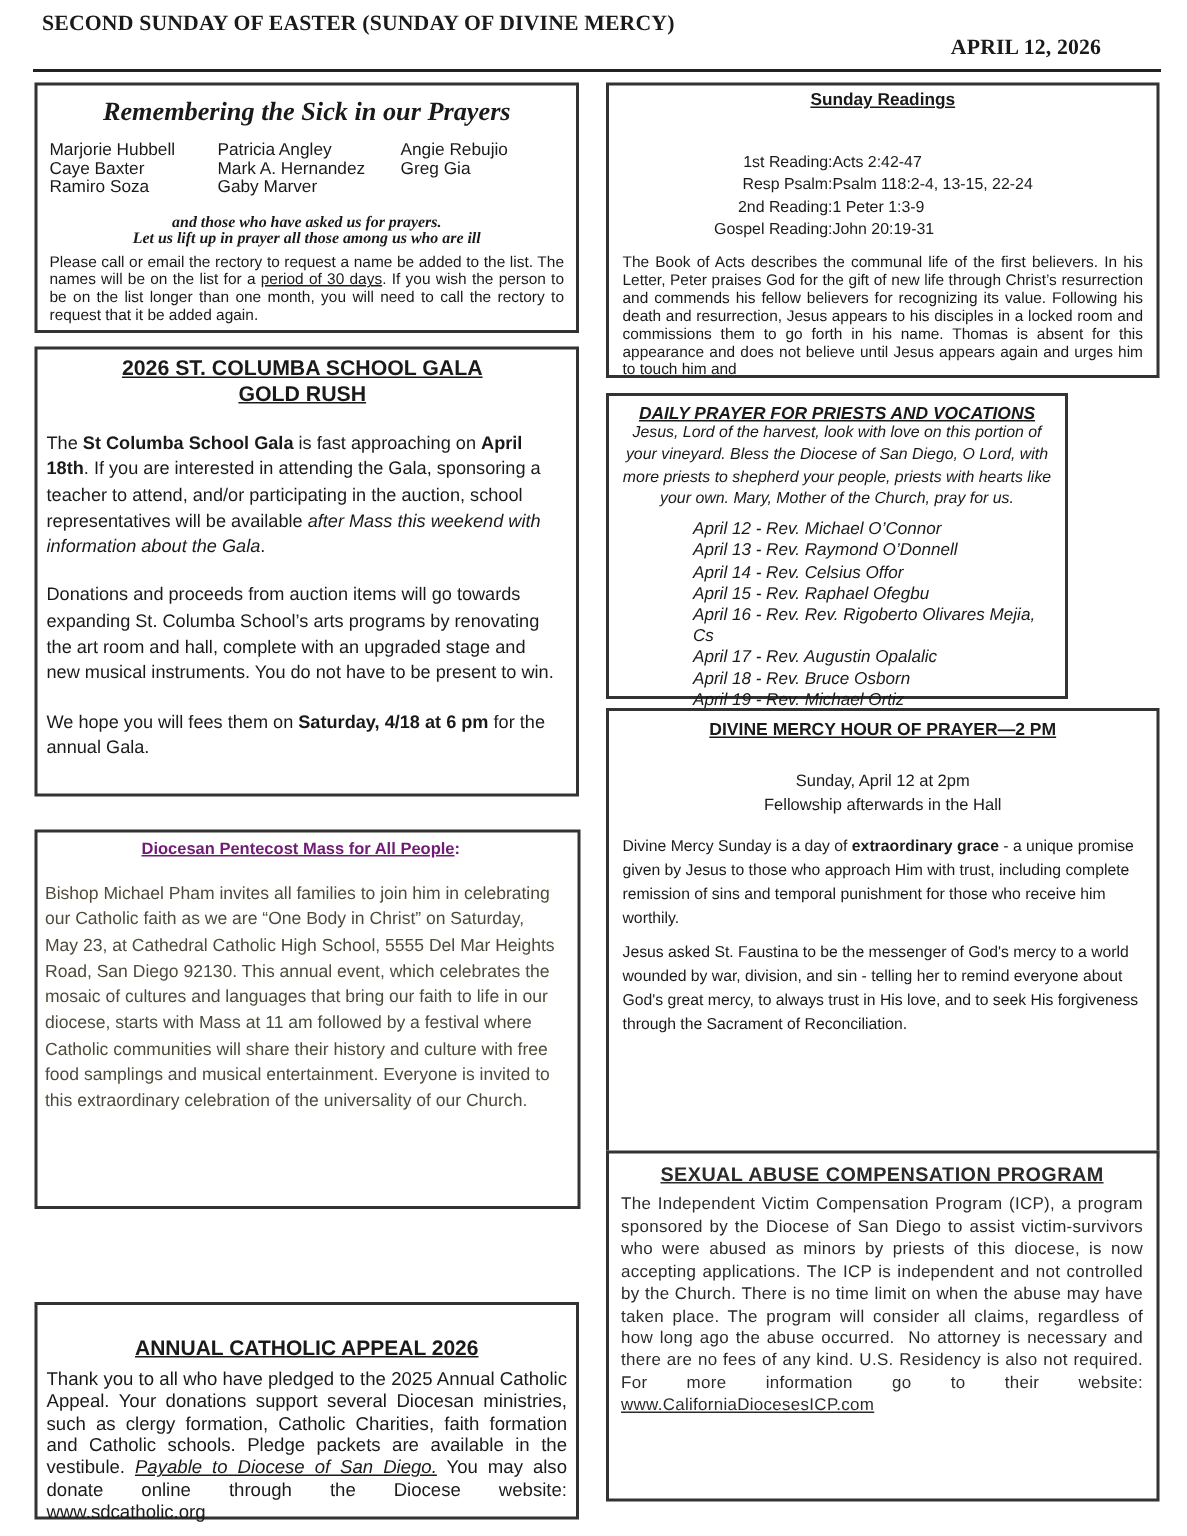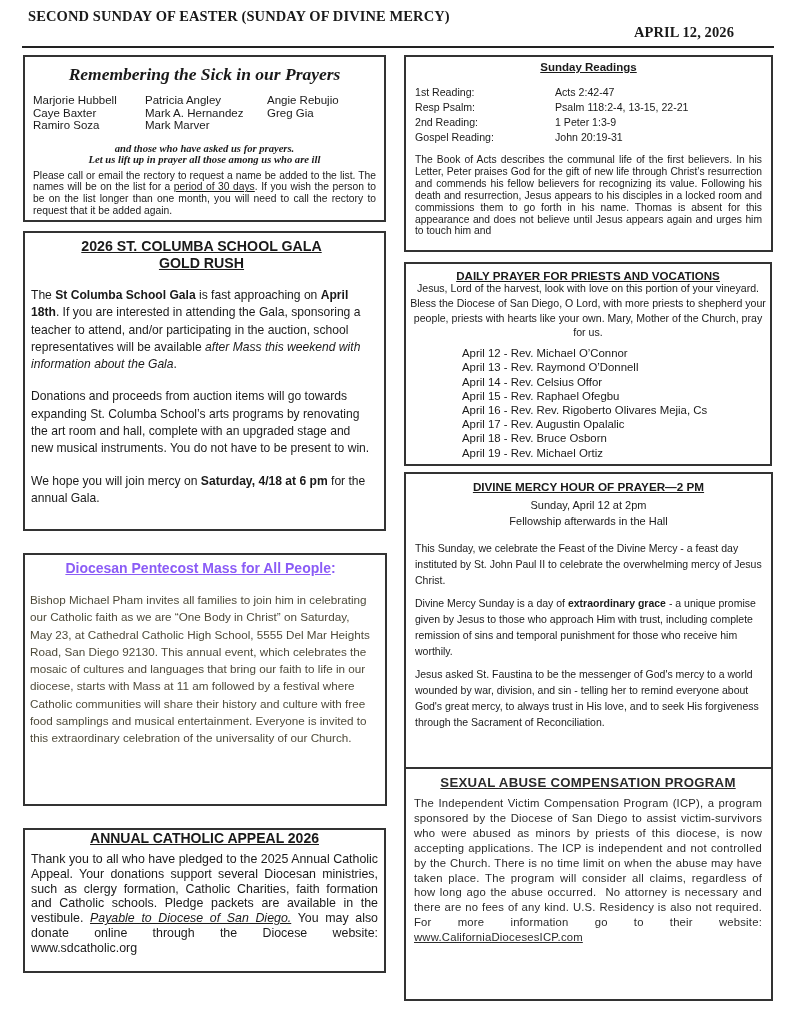--- a/index.html
+++ b/index.html
@@ -18,52 +18,52 @@
              text-align:center; margin-top:1px; }
   #sick .names { display:grid; grid-template-columns:112px 122px 110px; font-size:11.5px; line-height:12.5px; margin-top:9px; padding-left:0; }
   #sick .call { font-family:"Liberation Serif", serif; font-style:italic; font-weight:bold; font-size:10.6px;
                 text-align:center; line-height:11.5px; margin-top:11px; }
   #sick .p { font-size:10.3px; line-height:11.8px; text-align:justify; margin-top:4px; }
   #sick .p u { text-decoration:underline; }
 
   
   #readings { left:404px; top:55px; width:369px; height:197px; padding:4px 9px 0 9px; }
   #readings .t { font-size:11.5px; }
-  #readings .rows { margin-top:12px; font-size:10.6px; line-height:15px; }
+  #readings .rows { margin-top:28px; font-size:10.6px; line-height:15px;text-align:right; }
   #readings .row { display:flex; }
   #readings .row .k { width:140px; }
   #readings .p { font-size:10.3px; line-height:11.9px; text-align:justify; margin-top:9px; }
 
   
   #gala { left:23px; top:231px; width:363px; height:300px; padding:5px 12px 0 6px; }
   #gala .t { font-size:14.2px; line-height:17px; font-weight:bold; text-decoration:underline; text-align:center; }
   #gala .p { font-size:12.1px; line-height:17.3px; margin-top:15px; }
   #gala .p + .p { }
 
   
-  #prayer { left:404px; top:262px; width:368px; height:204px; padding:5px 4px 0 4px; }
+  #prayer { left:404px; top:262px; width:308px; height:204px; padding:5px 4px 0 4px;font-style:italic; }
   #prayer .t { font-size:11.6px; }
   #prayer .intro { font-size:10.6px; line-height:14.8px; text-align:center; margin-top:-1px; }
   #prayer .list { margin:6px 0 0 52px; font-size:11.4px; line-height:14.2px; }
 
   
   #mercy { left:404px; top:472px; width:369px; height:300px; padding:6px 9px 0 9px; }
   #mercy .t { font-size:11.7px; }
-  #mercy .sub { font-size:11px; line-height:16px; text-align:center; margin-top:4px; }
+  #mercy .sub { font-size:11px; line-height:16px; text-align:center; margin-top:20px; }
   #mercy .p { font-size:10.5px; line-height:16px; margin-top:11px; }
   #mercy .p + .p { margin-top:7px; }
 
   
   #pentecost { left:23px; top:553px; width:364px; height:253px; padding:5px 14px 0 5px; color:#4d4a36; }
-  #pentecost .t { font-size:14px; font-weight:bold; text-align:center; color:#8b5cf6; }
+  #pentecost .t { font-size:11px; font-weight:bold; text-align:center; color:#701a75; }
   #pentecost .t u { text-decoration:underline; }
   #pentecost .p { font-size:11.7px; line-height:17.3px; margin-top:15px; color:#4f4b3a; }
 
   
-  #appeal { left:23px; top:828px; width:363px; height:145px; padding:0 6px 0 6px; }
+  #appeal { left:23px; top:868px; width:363px; height:145px; padding:20px 6px 0 6px; }
   #appeal .t { font-size:14px; line-height:16px; font-weight:bold; text-decoration:underline; text-align:center; }
   #appeal .p { font-size:12.4px; line-height:14.8px; text-align:justify; margin-top:6px; }
   #appeal .p em { font-style:italic; text-decoration:underline; }
 
   
   #abuse { left:404px; top:767px; width:369px; height:234px; padding:6px 9px 0 8px; color:#2b2b2b; }
   #abuse .t { font-size:13.2px; line-height:16px; font-weight:bold; text-decoration:underline; text-align:center; letter-spacing:0.3px; }
   #abuse .p { font-size:11.3px; line-height:14.9px; text-align:justify; margin-top:5px; letter-spacing:0.2px; }
   #abuse .p a { color:#2b2b2b; text-decoration:underline; }
 </style>
@@ -79,61 +79,61 @@
 <div class="box" id="sick">
   <div class="t">Remembering the Sick in our Prayers</div>
   <div class="names">
     <span>Marjorie Hubbell</span>
     <span>Patricia Angley</span>
     <span>Angie Rebujio</span>
     <span>Caye Baxter</span>
     <span>Mark A. Hernandez</span>
     <span>Greg Gia</span>
     <span>Ramiro Soza</span>
-    <span>Mark Marver</span>
+    <span>Gaby Marver</span>
     <span></span>
   </div>
   <div class="call">
     <div>and those who have asked us for prayers.</div>
     <div>Let us lift up in prayer all those among us who are ill</div>
   </div>
   <div class="p"><span>Please call or email the rectory to request a name be added to the list. The names will be on the list for a </span><u>period of 30 days</u><span>. If you wish the person to be on the list longer than one month, you will need to call the rectory to request that it be added again.</span></div>
 </div>
 
 <div class="box" id="readings">
   <div class="t title-u">Sunday Readings</div>
   <div class="rows">
     <div class="row">
         <span class="k">1st Reading:</span>
         <span>Acts 2:42-47</span>
       </div>
     <div class="row">
         <span class="k">Resp Psalm:</span>
-        <span>Psalm 118:2-4, 13-15, 22-21</span>
+        <span>Psalm 118:2-4, 13-15, 22-24</span>
       </div>
     <div class="row">
         <span class="k">2nd Reading:</span>
         <span>1 Peter 1:3-9</span>
       </div>
     <div class="row">
         <span class="k">Gospel Reading:</span>
         <span>John 20:19-31</span>
       </div>
   </div>
   <div class="p">The Book of Acts describes the communal life of the first believers. In his Letter, Peter praises God for the gift of new life through Christ’s resurrection and commends his fellow believers for recognizing its value. Following his death and resurrection, Jesus appears to his disciples in a locked room and commissions them to go forth in his name. Thomas is absent for this appearance and does not believe until Jesus appears again and urges him to touch him and</div>
 </div>
 
 <div class="box" id="gala">
   <div class="t">
     <div>2026 ST. COLUMBA SCHOOL GALA</div>
     <div>GOLD RUSH</div>
   </div>
   <div class="p"><span>The </span><b>St Columba School Gala</b><span> is fast approaching on </span><b>April 18th</b><span>. If you are interested in attending the Gala, sponsoring a teacher to attend, and/or participating in the auction, school representatives will be available </span><i>after Mass this weekend with information about the Gala</i><span>.</span></div>
   <div class="p">Donations and proceeds from auction items will go towards expanding St. Columba School’s arts programs by renovating the art room and hall, complete with an upgraded stage and new musical instruments. You do not have to be present to win.</div>
-  <div class="p"><span>We hope you will join mercy on </span><b>Saturday, 4/18 at 6 pm</b><span> for the annual Gala.</span></div>
+  <div class="p"><span>We hope you will fees them on </span><b>Saturday, 4/18 at 6 pm</b><span> for the annual Gala.</span></div>
 </div>
 
 <div class="box" id="prayer">
   <div class="t title-u">DAILY PRAYER FOR PRIESTS AND VOCATIONS</div>
   <div class="intro">Jesus, Lord of the harvest, look with love on this portion of your vineyard. Bless the Diocese of San Diego, O Lord, with more priests to shepherd your people, priests with hearts like your own. Mary, Mother of the Church, pray for us.</div>
   <div class="list">
     <div>April 12 - Rev. Michael O’Connor</div>
     <div>April 13 - Rev. Raymond O’Donnell</div>
     <div>April 14 - Rev. Celsius Offor</div>
     <div>April 15 - Rev. Raphael Ofegbu</div>
@@ -143,21 +143,20 @@
     <div>April 19 - Rev. Michael Ortiz</div>
   </div>
 </div>
 
 <div class="box" id="mercy">
   <div class="t title-u">DIVINE MERCY HOUR OF PRAYER—2 PM</div>
   <div class="sub">
     <div>Sunday, April 12 at 2pm</div>
     <div>Fellowship afterwards in the Hall</div>
   </div>
-  <div class="p">This Sunday, we celebrate the Feast of the Divine Mercy - a feast day instituted by St. John Paul II to celebrate the overwhelming mercy of Jesus Christ.</div>
   <div class="p"><span>Divine Mercy Sunday is a day of </span><b>extraordinary grace</b><span> - a unique promise given by Jesus to those who approach Him with trust, including complete remission of sins and temporal punishment for those who receive him worthily.</span></div>
   <div class="p">Jesus asked St. Faustina to be the messenger of God's mercy to a world wounded by war, division, and sin - telling her to remind everyone about God's great mercy, to always trust in His love, and to seek His forgiveness through the Sacrament of Reconciliation.</div>
 </div>
 
 <div class="box" id="pentecost">
   <div class="t"><u>Diocesan Pentecost Mass for All People</u><span>:</span></div>
   <div class="p">Bishop Michael Pham invites all families to join him in celebrating our Catholic faith as we are “One Body in Christ” on Saturday, May 23, at Cathedral Catholic High School, 5555 Del Mar Heights Road, San Diego 92130. This annual event, which celebrates the mosaic of cultures and languages that bring our faith to life in our diocese, starts with Mass at 11 am followed by a festival where Catholic communities will share their history and culture with free food samplings and musical entertainment. Everyone is invited to this extraordinary celebration of the universality of our Church.</div>
 </div>
 
 <div class="box" id="appeal">

